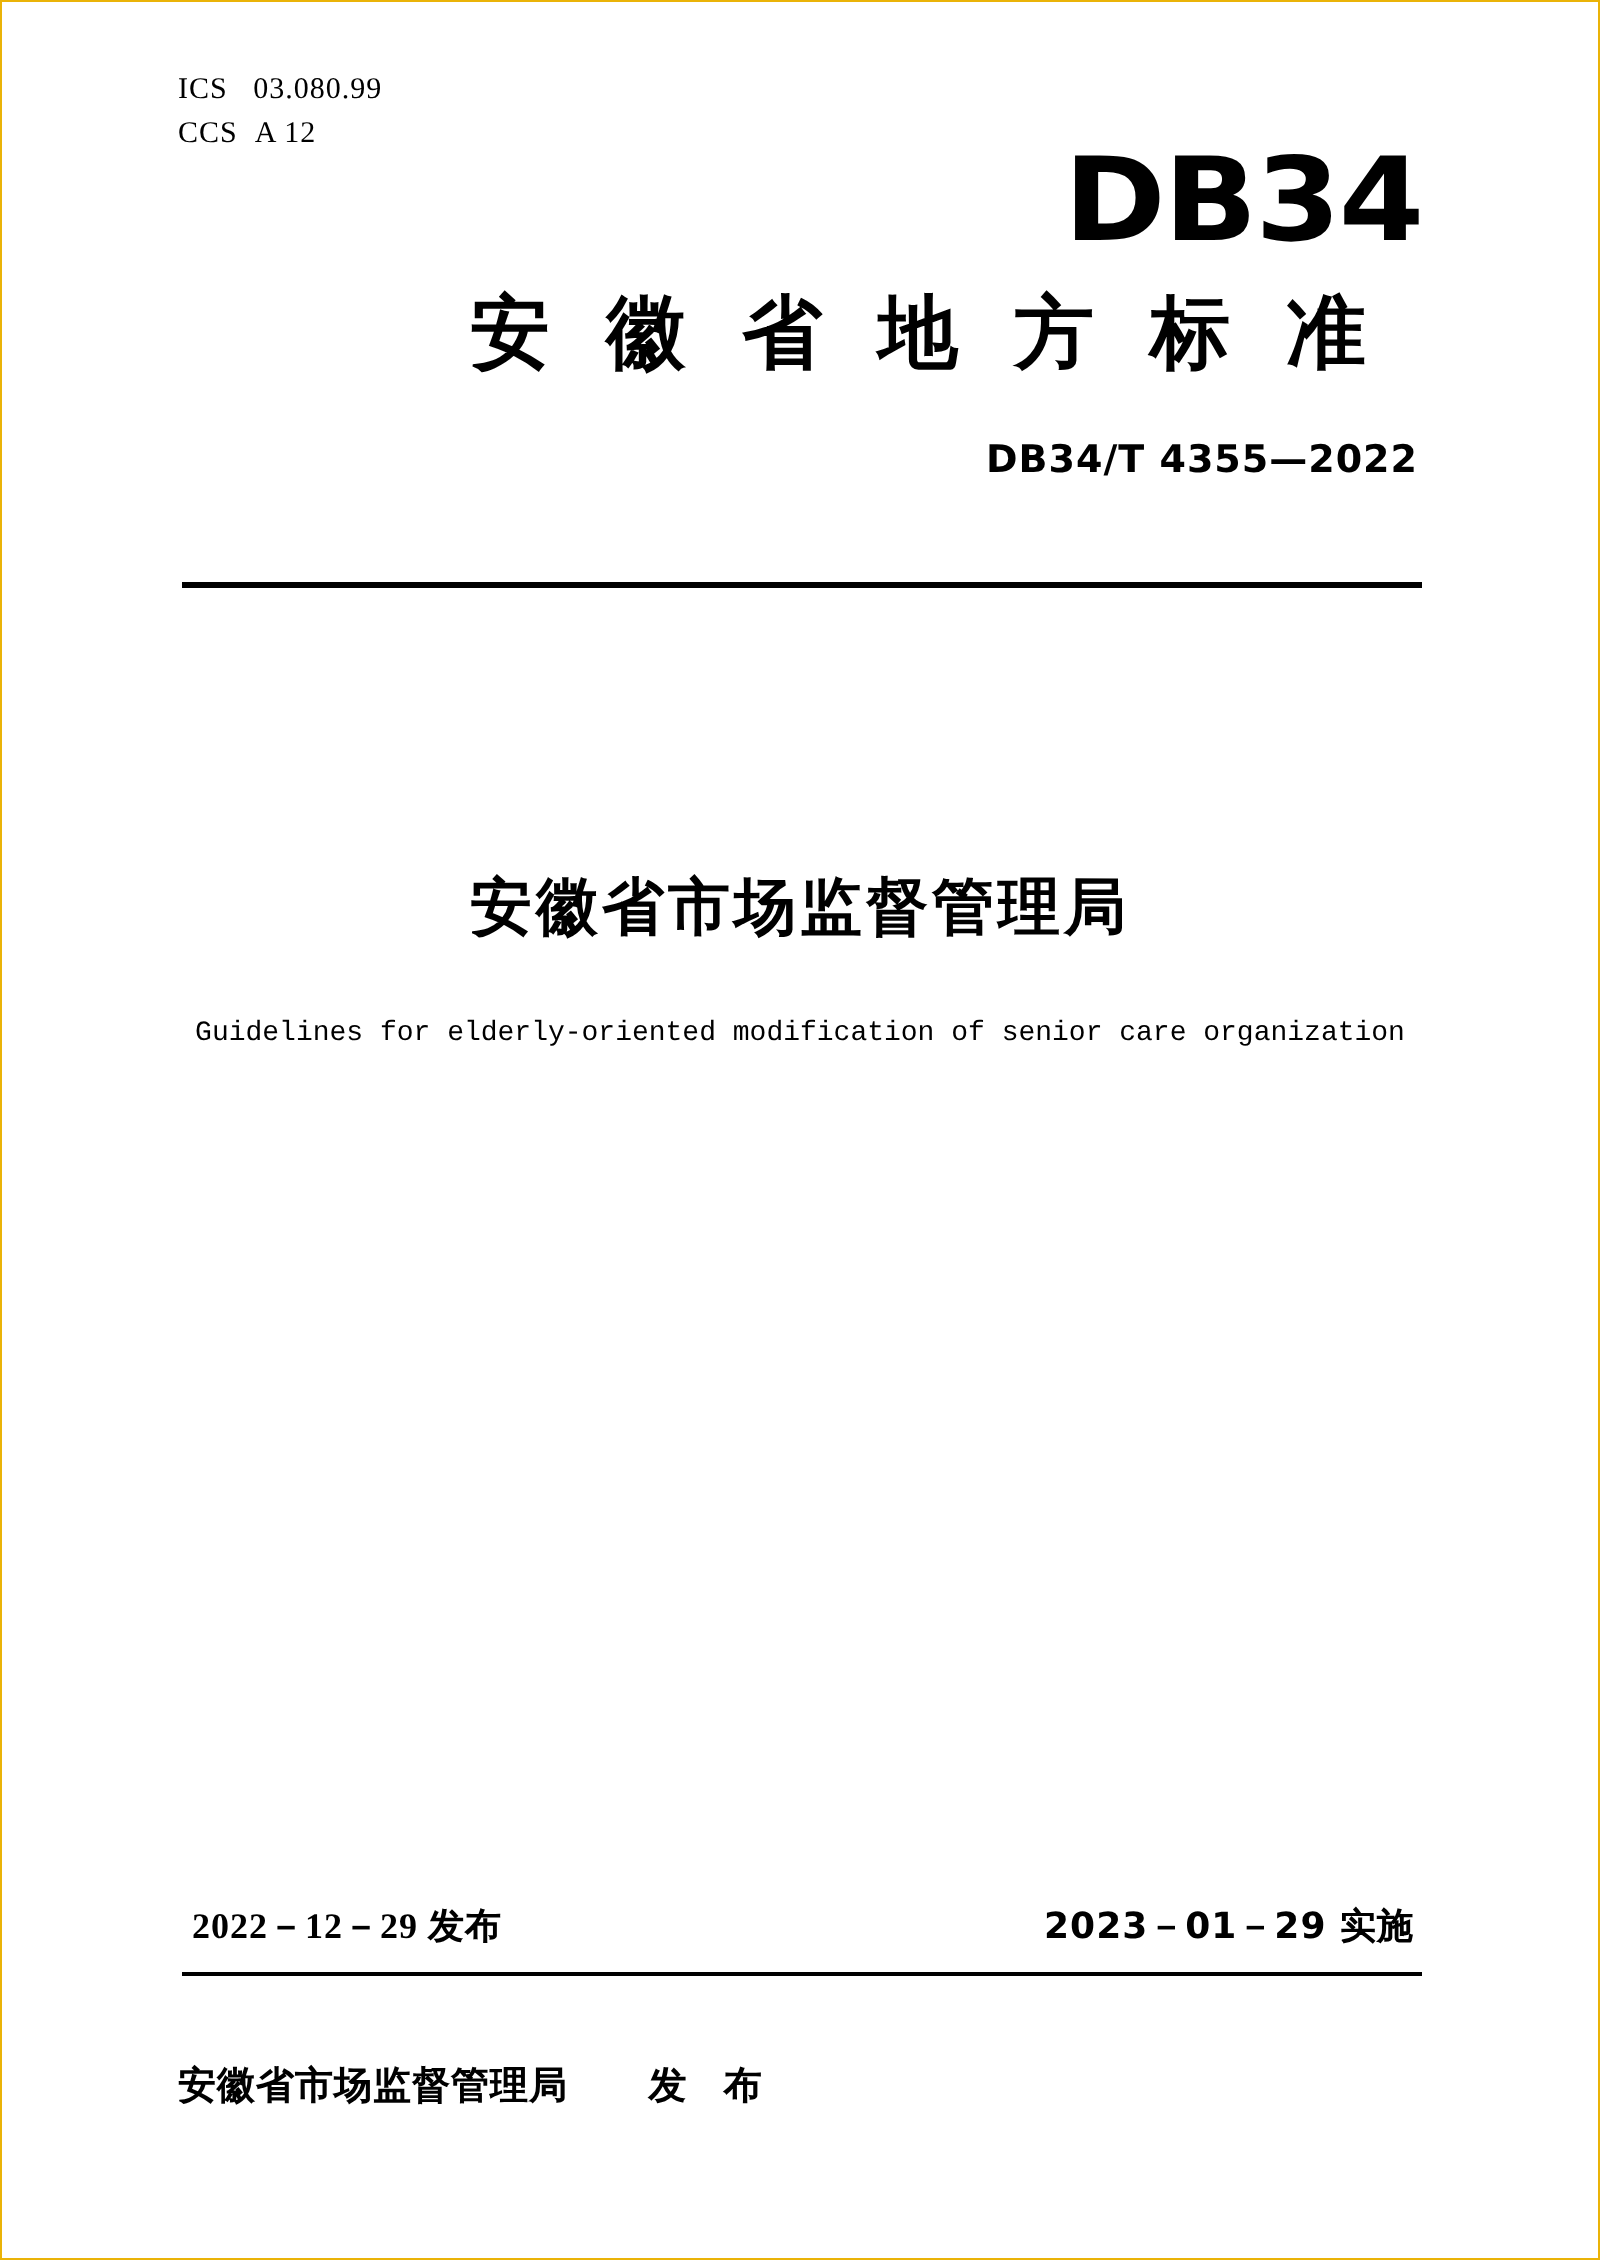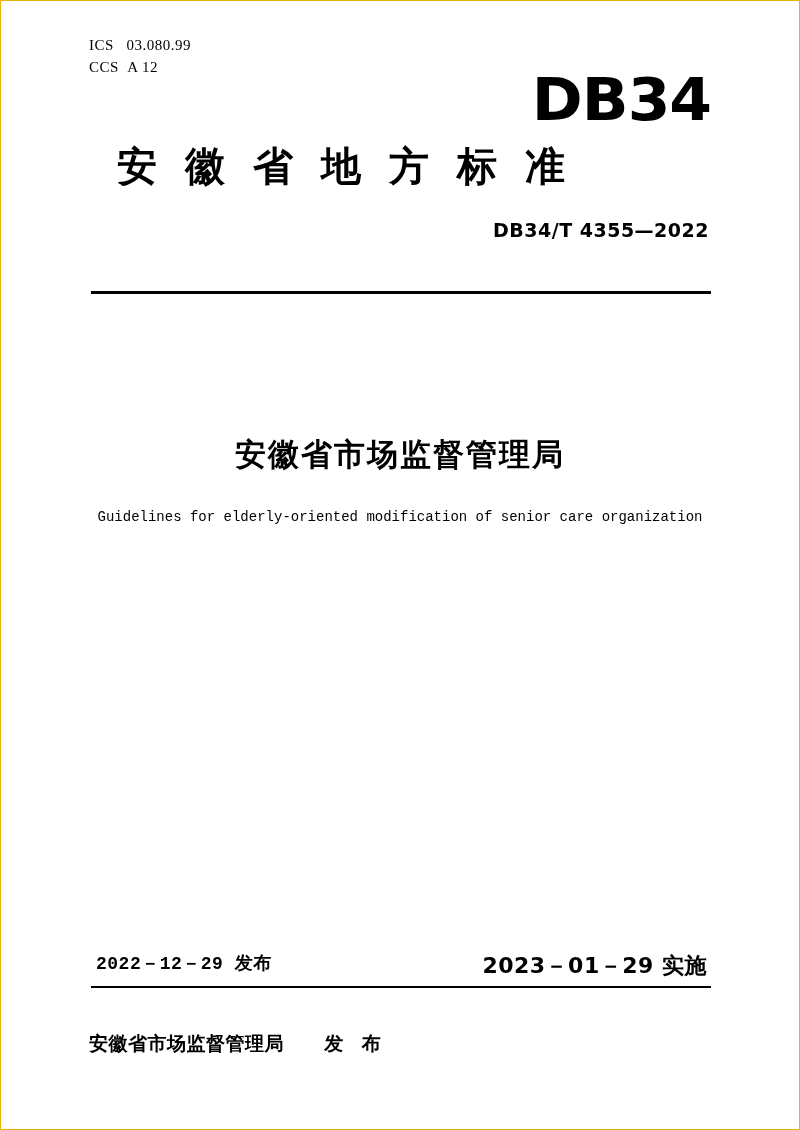--- a/index.html
+++ b/index.html
@@ -51,22 +51,22 @@
     transform: scaleX(1.06);
     transform-origin: right center;
   }
 
   
   .province-title {
     position: absolute;
     left: 88px;
     right: 88px;
     top: 142px;
-    text-align: left;
-    font-family: Liberation Serif, serif;
+    text-align: right;
+    font-family: Liberation Sans, sans-serif;
     font-weight: bold;
     font-size: 40px;
     line-height: 48px;
     letter-spacing: 28px;
     text-indent: 28px;
     white-space: nowrap;
   }
 
   
   .std-number {
@@ -122,33 +122,33 @@
     font-size: 14px;
     line-height: 28px;
     white-space: nowrap;
   }
 
   
   .date-issue {
     position: absolute;
     left: 95px;
     top: 950px;
-    font-family: Liberation Mono, monospace;
+    font-family: Liberation Serif, serif;
     font-weight: bold;
     font-size: 18px;
     letter-spacing: 0.5px;
     white-space: nowrap;
   }
   .date-effective {
     position: absolute;
     right: 92px;
     top: 950px;
     font-family: "DejaVu Sans", sans-serif;
     font-weight: bold;
-    font-size: 22px;
+    font-size: 18px;
     letter-spacing: 0.5px;
     white-space: nowrap;
   }
 
   
   .publisher {
     position: absolute;
     left: 88px;
     right: 88px;
     top: 1028px;

